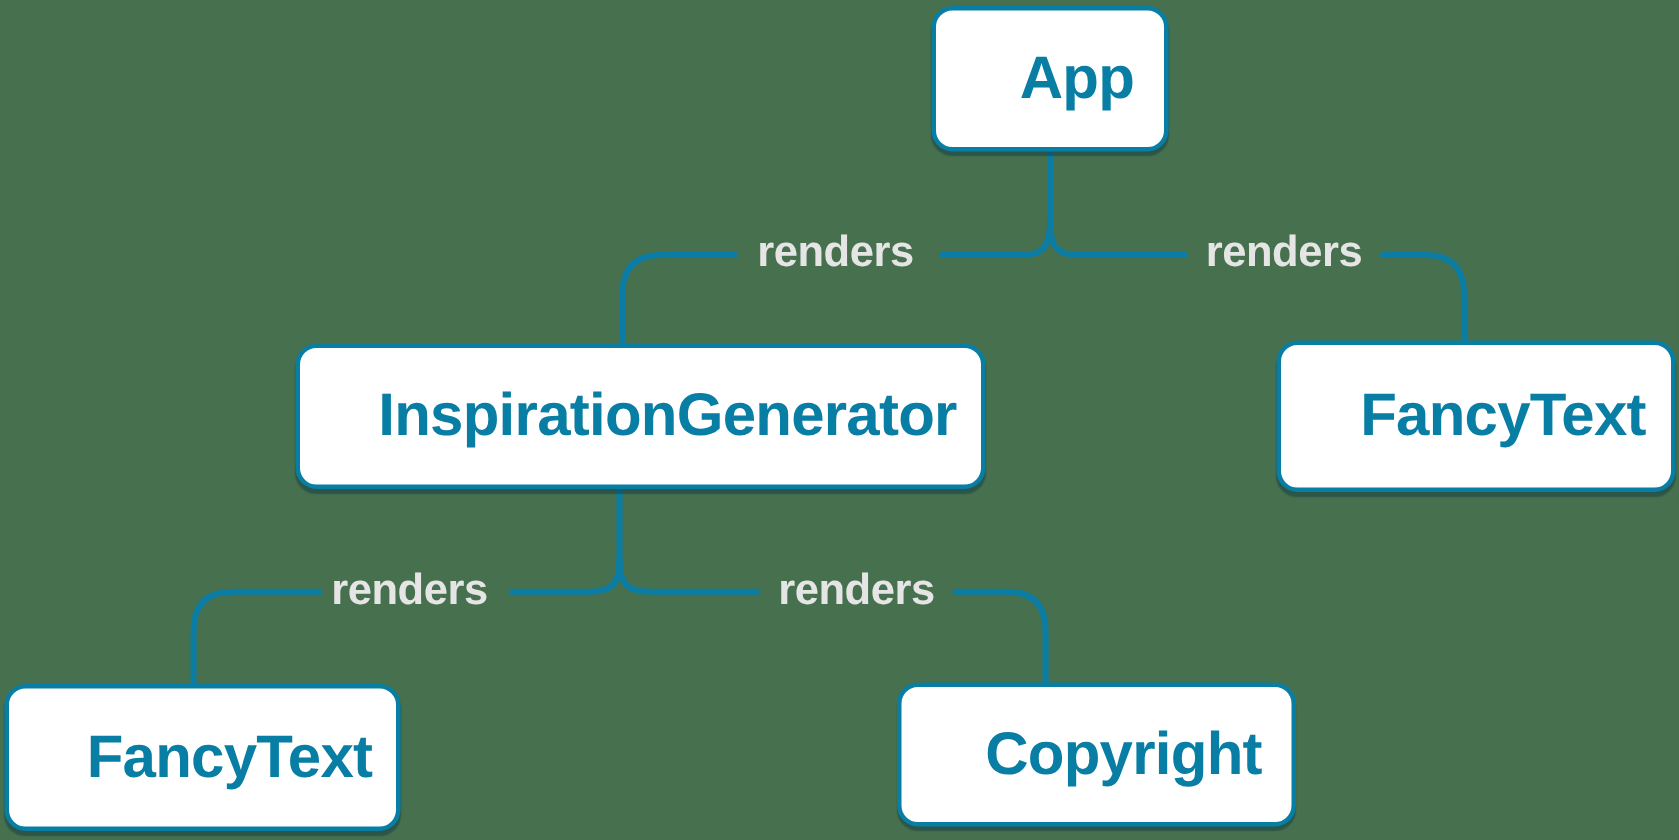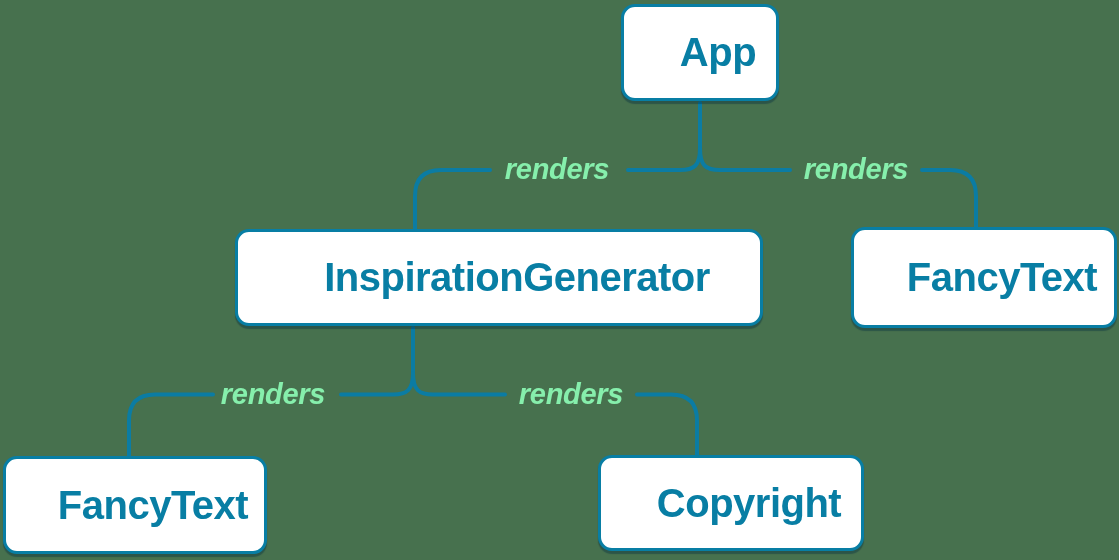--- a/index.html
+++ b/index.html
@@ -39,33 +39,32 @@
     align-items: center;
     justify-content: center;
     color: #087EA4;
     font-size: 40px;
     font-weight: 600;
     letter-spacing: -0.5px;
     white-space: nowrap;
     padding-left: 36px;
   }
   .node-app                  { left: 621px; top: 4px;   width: 158px; height: 97px;  }
-  .node-inspiration          { left: 197px; top: 229px; width: 528px; height: 97px; margin-left: 38px;  }
+  .node-inspiration          { left: 197px; top: 229px; width: 460px; height: 97px;  }
   .node-fancytext-right      { left: 851px; top: 227px; width: 266px; height: 101px; }
   .node-fancytext-left       { left: 3px;   top: 456px; width: 264px; height: 98px;  }
   .node-copyright            { left: 598px; top: 455px; width: 266px; height: 96px;  }
   .edge-label {
     position: absolute;
     transform: translate(-50%, -50%);
-    color: #86efac;
+    color: #e5e5e5;
     font-size: 29px;
     font-weight: 600;
     letter-spacing: -0.3px;
     white-space: nowrap;
-    font-style: italic;
   }
   .edge-label-1 { left: 557px; top: 169px; }
   .edge-label-2 { left: 856px; top: 169px; }
   .edge-label-3 { left: 273px; top: 394px; }
   .edge-label-4 { left: 571px; top: 394px; }
 </style>
 </head>
 <body>
 
 <div class="canvas">

